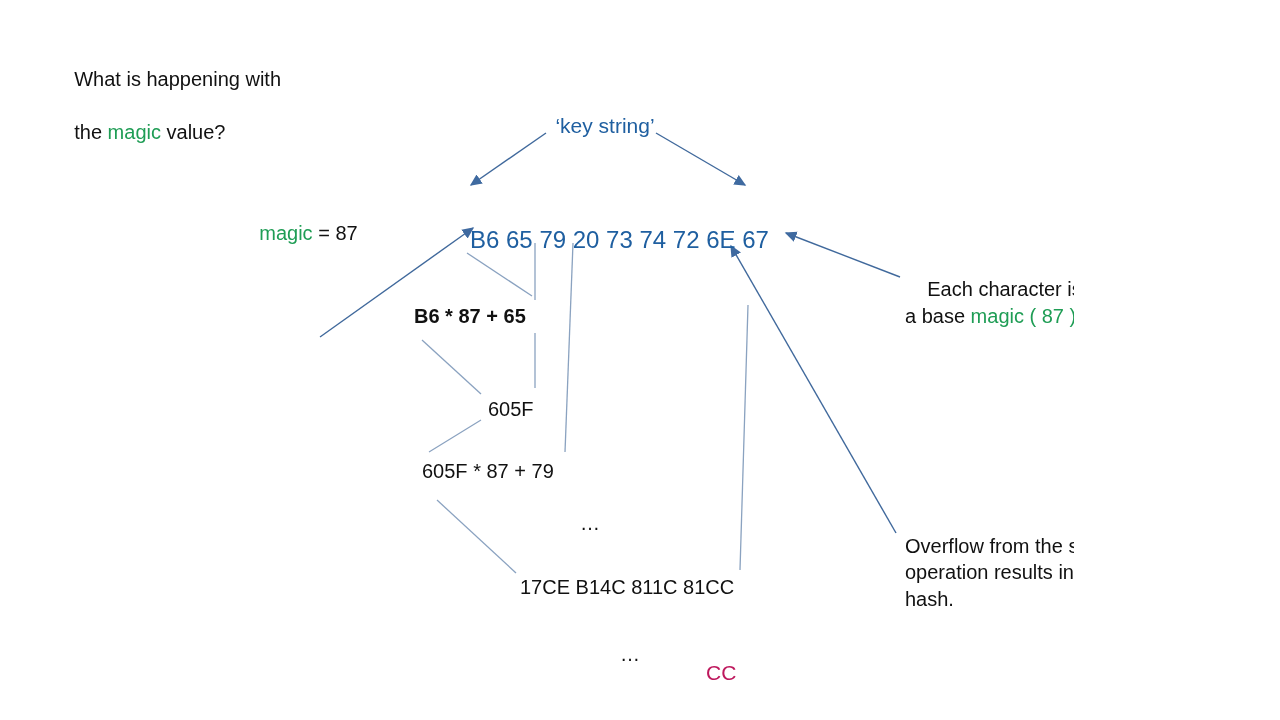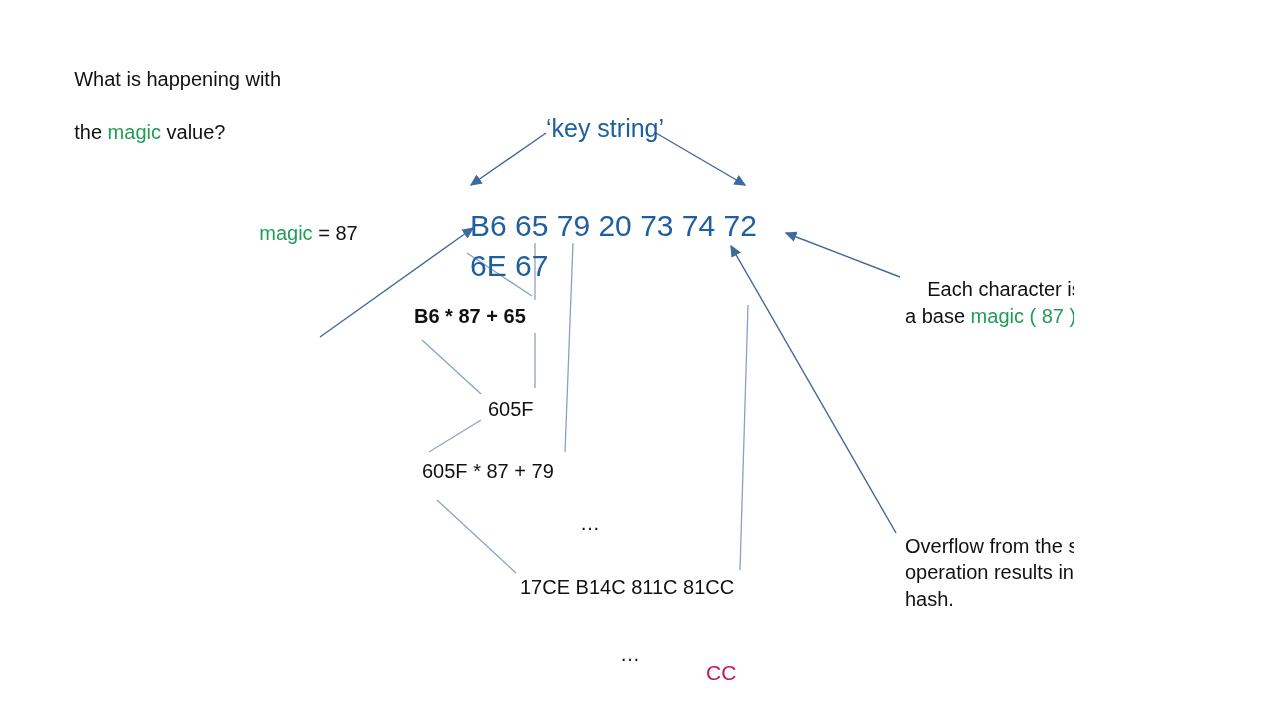--- a/index.html
+++ b/index.html
@@ -26,23 +26,23 @@
     color: #111111;
   }
   .magic { color: #1f9d55; }
   .blue { color: #1f5fa0; }
   .green { color: #be185d; }
   .center { text-align: center; }
 
   
   #note-topleft   { left: 52px;  top: 40px;  width: 300px; }
   #note-topright  { left: 1016px; top: 40px; width: 250px; }
-  #label-keystring{ left: 520px; top: 112px; width: 170px; font-size: 25px; }
+  #label-keystring{ left: 520px; top: 112px; width: 170px; font-size: 21px; }
   #label-magicval { left: 237px; top: 194px; width: 200px; }
-  #hex-row        { left: 470px; top: 206px; width: 300px; font-size: 30px; }
+  #hex-row        { left: 470px; top: 224px; width: 300px; font-size: 24px; }
   #note-left      { left: 28px;  top: 346px; width: 330px; }
   #note-right-top { left: 905px; top: 250px; width: 270px; }
   #note-right-bot { left: 905px; top: 533px; width: 290px; }
   #step1          { left: 414px; top: 303px; width: 160px; font-weight: bold; }
   #step2          { left: 488px; top: 396px; width: 110px; }
   #step3          { left: 422px; top: 458px; width: 180px; }
   #dots1          { left: 560px; top: 510px; width: 60px; }
   #step4          { left: 520px; top: 574px; width: 240px; }
   #dots2          { left: 600px; top: 641px; width: 60px; }
   #result         { left: 706px; top: 659px; width: 60px; font-size: 21px; }

